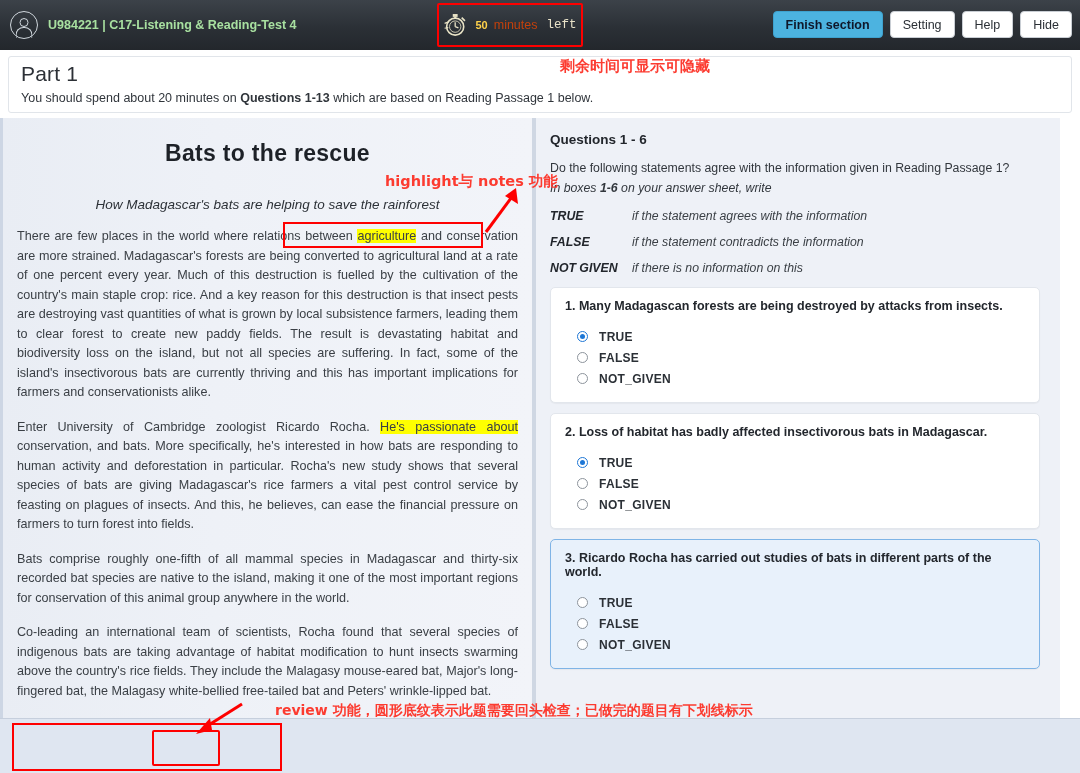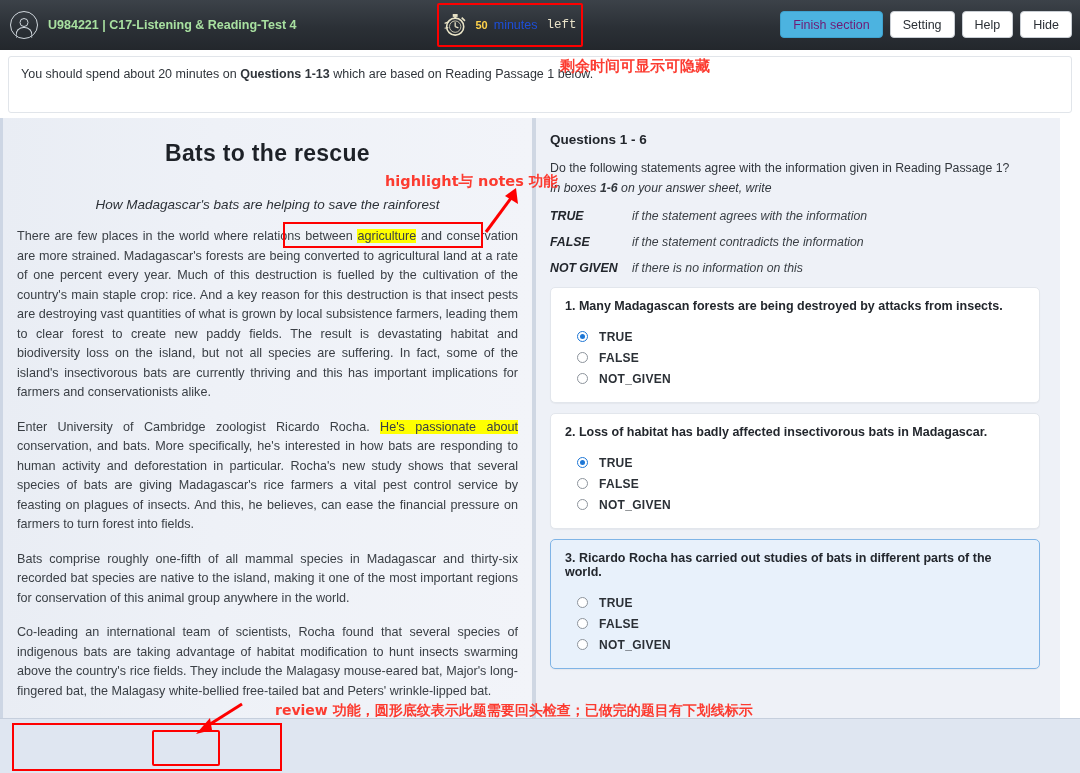--- a/index.html
+++ b/index.html
@@ -40,36 +40,36 @@
   .timer-wrap {
     position: absolute; left: 437px; top: 3px;
     width: 146px; height: 44px;
     border: 2.5px solid #fe0000;
     display: flex; align-items: center; justify-content: center;
     border-radius: 2px;
   }
   .timer-inner { display: flex; align-items: center; gap: 6px; }
   .stopwatch-icon { width: 26px; height: 26px; flex: none; }
   .timer-num { color: #ffd24a; font-size: 11px; font-weight: bold; }
-  .timer-unit { color: #1d4ed8; font-size: 12.5px; }
+  .timer-unit { color: #c2410c; font-size: 12.5px; }
   .timer-left { color: #e8e2c8; font-size: 12.5px; margin-left: 3px; font-family: Liberation Mono, monospace; }
 
   .top-buttons {
     position: absolute; right: 8px; top: 11px;
     display: flex; align-items: center; gap: 7px;
   }
   .btn {
     height: 27px; padding: 0 12px; border-radius: 4px;
     font-size: 12.5px; display: flex; align-items: center; justify-content: center;
     background: #ffffff; color: #2a2f35; border: 1px solid #c9ced4;
     cursor: pointer; white-space: nowrap;
   }
   .btn.primary {
-    background: #4cb3e0; color: #701a75; border: 1px solid #3ea2cf;
-    font-weight: normal;
+    background: #4cb3e0; color: #0f172a; border: 1px solid #3ea2cf;
+    font-weight: bold;
   }
 
   
   .part-header {
     position: absolute; left: 8px; top: 56px; width: 1064px; height: 57px;
     background: #ffffff; border: 1px solid #e1e5ea; border-radius: 3px;
     padding: 5px 12px 0 12px;
   }
   .part-title { font-size: 21px; color: #2c3036; font-weight: normal; letter-spacing: .2px; }
   .part-sub { font-size: 12.5px; color: #30353b; margin-top: 5px; }
@@ -203,20 +203,21 @@
         <line x1="2" y1="14" x2="7" y2="12" stroke="#e9e3c6" stroke-width="1.4"></line>
         <line x1="2" y1="20" x2="6.5" y2="19" stroke="#e9e3c6" stroke-width="1.4"></line>
       </svg>
       <span class="timer-num">50</span>
       <span class="timer-unit">minutes</span>
       <span class="timer-left">left</span>
     </div>
   </div>
 
   <div class="part-header">
+    <div class="part-title">Part 1</div>
     <div class="part-sub"><span>You should spend about 20 minutes on </span><b>Questions 1-13</b><span> which are based on Reading Passage 1 below.</span></div>
   </div>
 
   <div class="anno" id="anno-timer">剩余时间可显示可隐藏</div>
 
   <div class="main">
 
     <div class="passage-pane">
       <div class="passage-title">Bats to the rescue</div>
       <div class="passage-sub">How Madagascar's bats are helping to save the rainforest</div>

